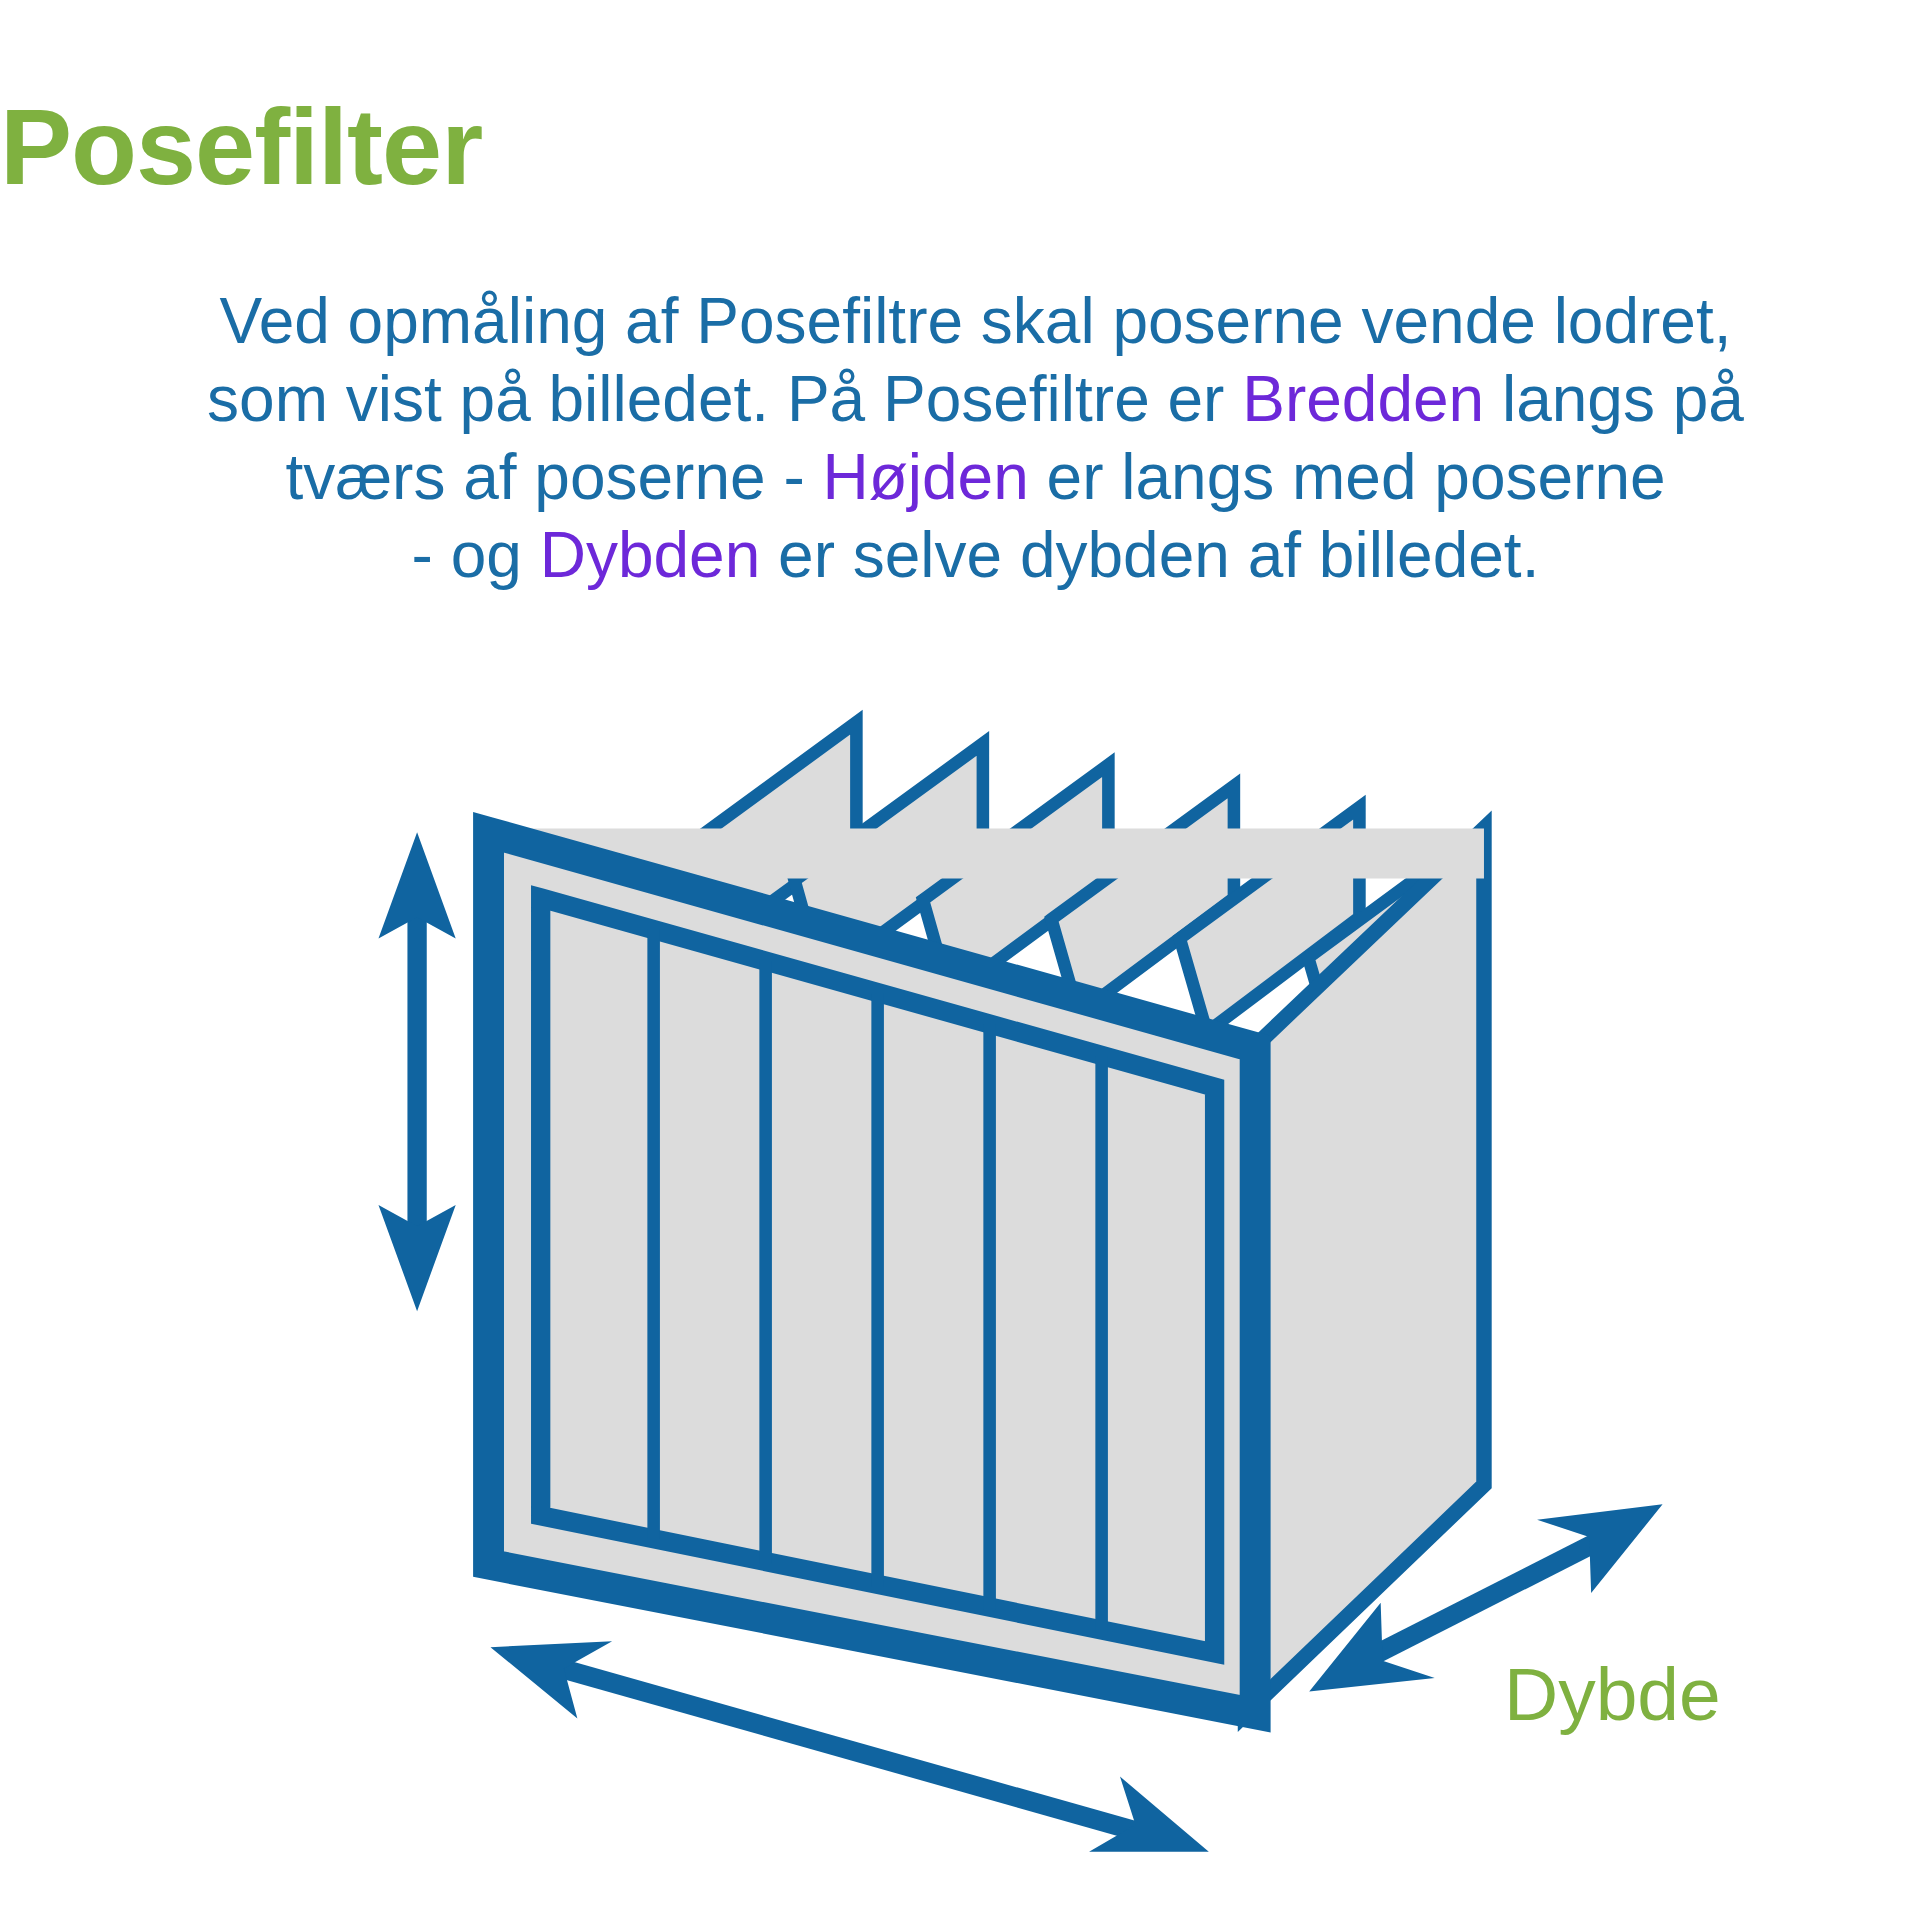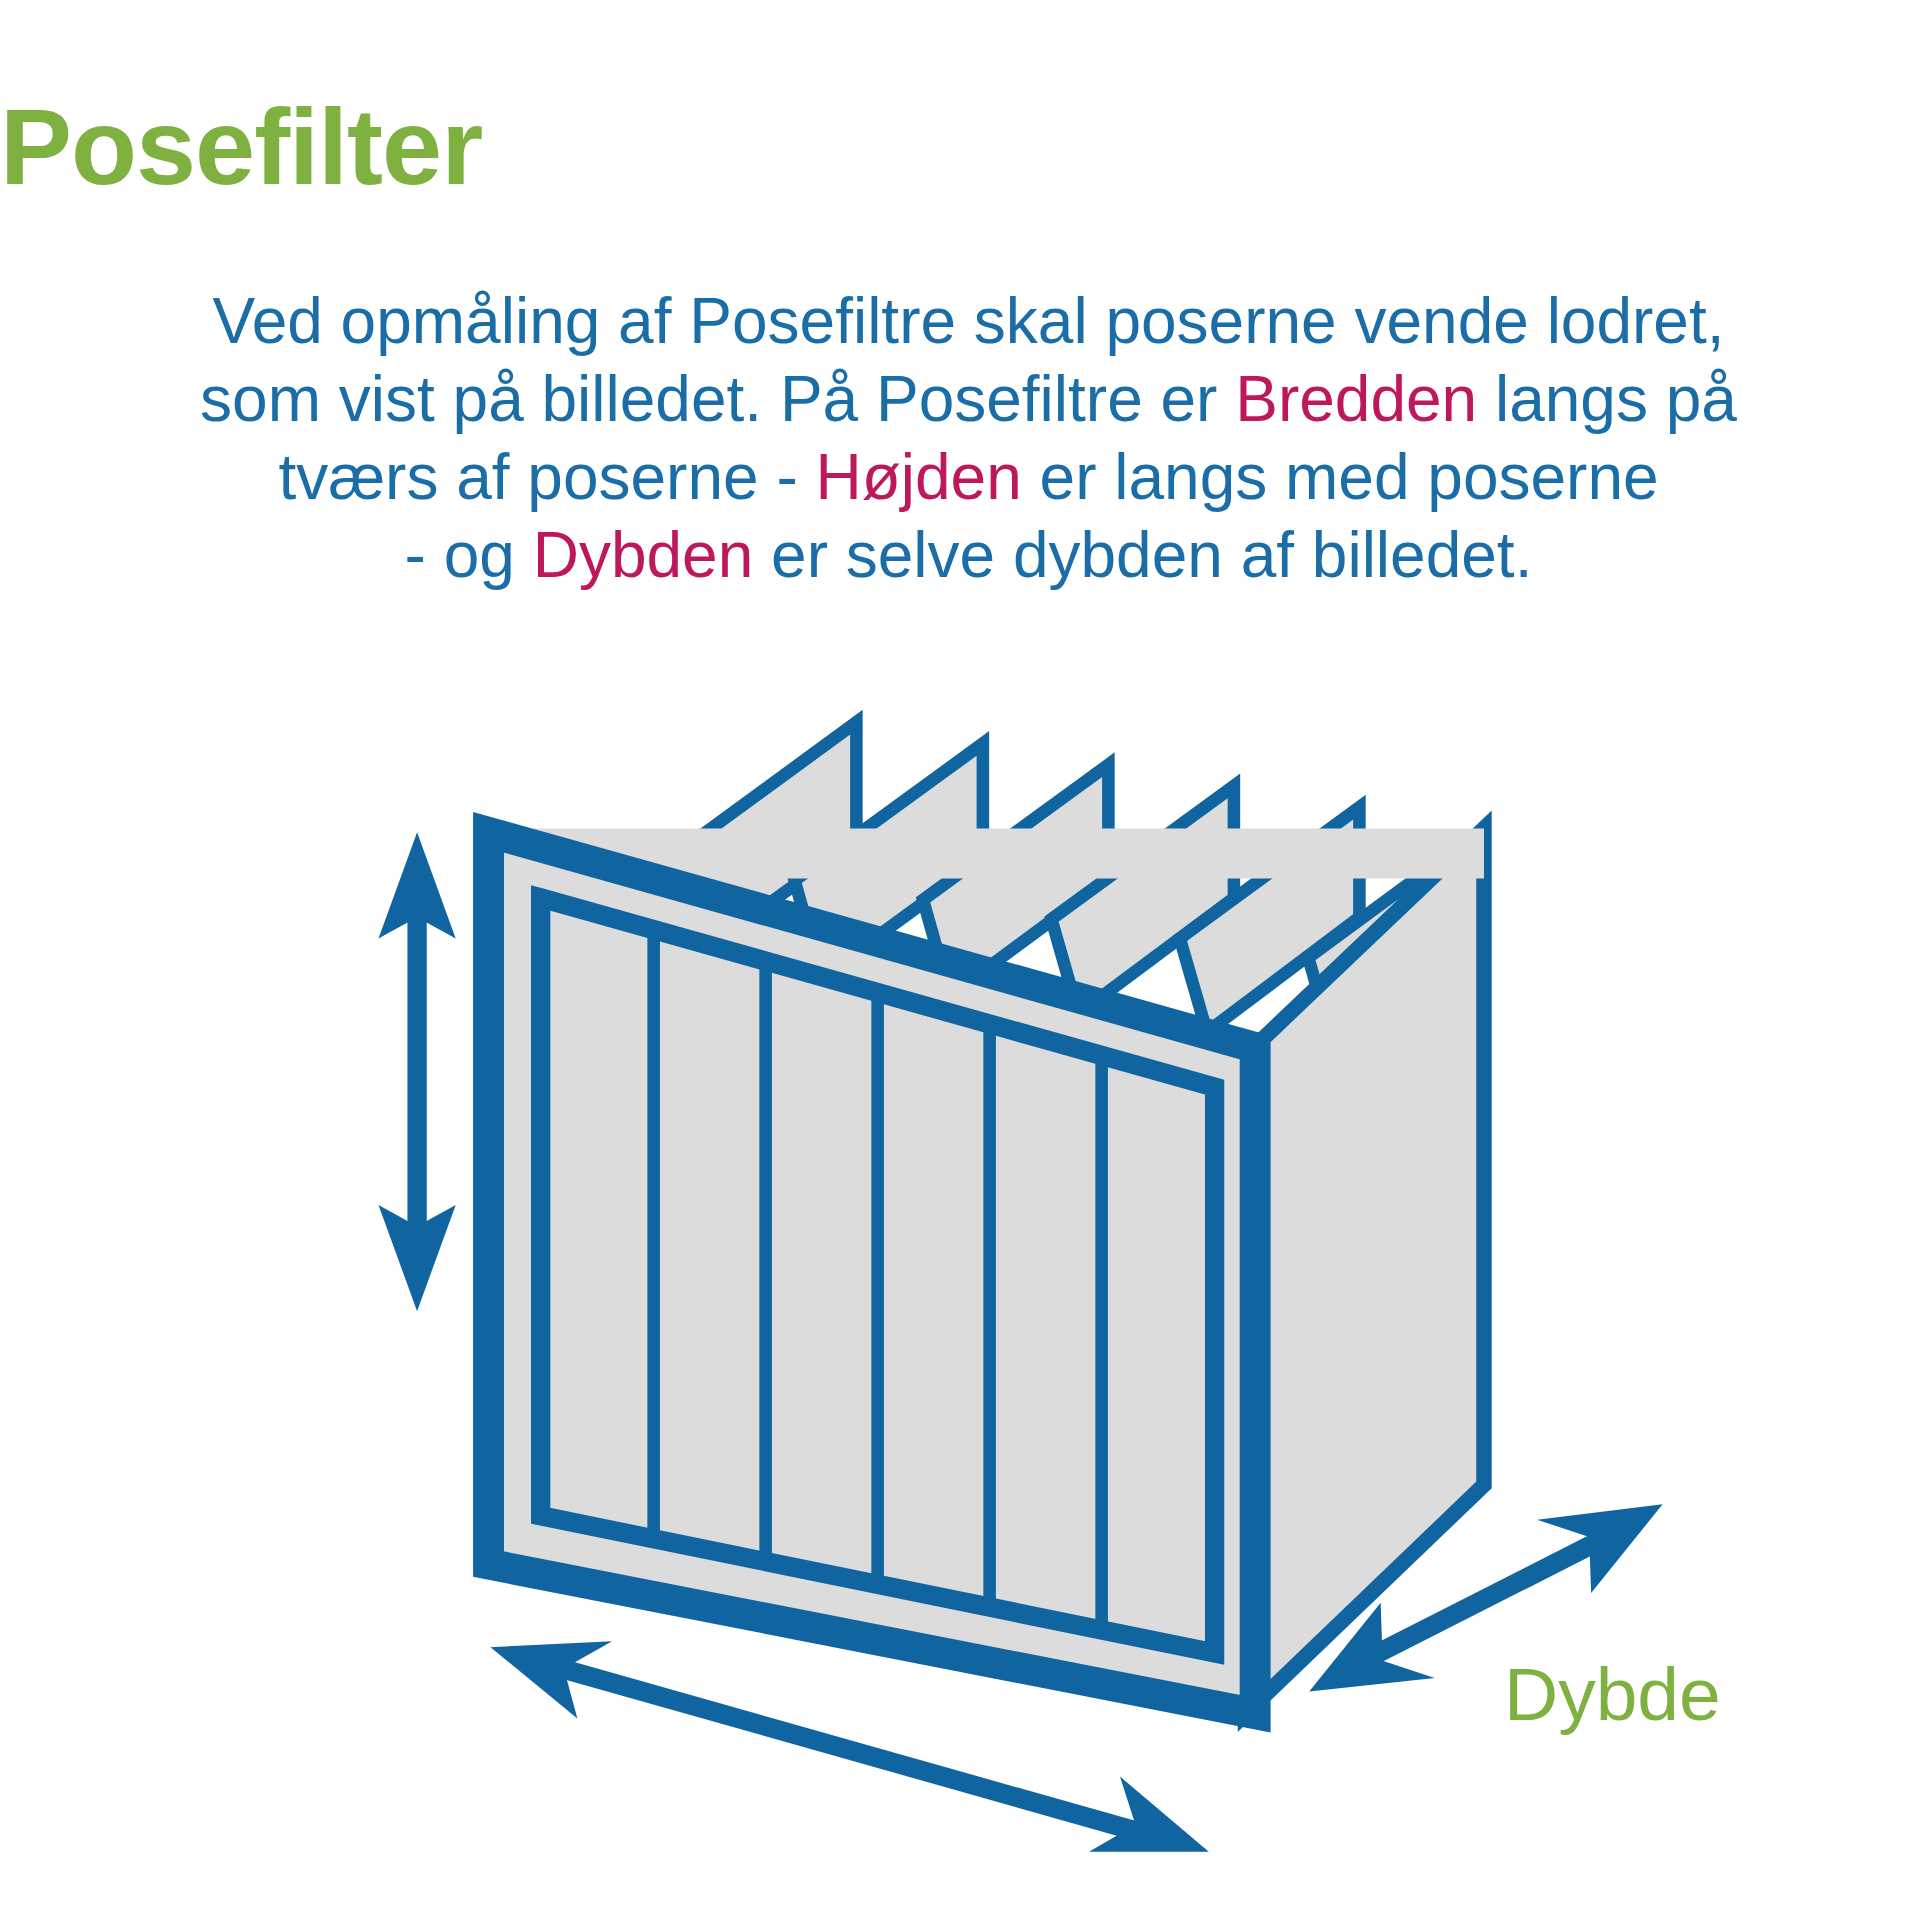--- a/index.html
+++ b/index.html
@@ -34,29 +34,29 @@
     font-weight: bold;
     line-height: 1.0;
     color: #7fb140;
     letter-spacing: -1px;
   }
 
   
   .intro {
     position: absolute;
     top: 282px;
-    left: 90px;
+    left: 97px;
     width: 1757px;
     text-align: center;
     font-size: 64px;
     line-height: 1.22;
     color: #1a6da6;
     font-weight: normal;
   }
-  .intro .accent { color: #be185d; }
+  .intro .accent { color: #6d28d9; }
 
   
   .figure {
     position: absolute;
     top: 0;
     left: 0;
     width: 1931px;
     height: 1931px;
     pointer-events: none;
   }

